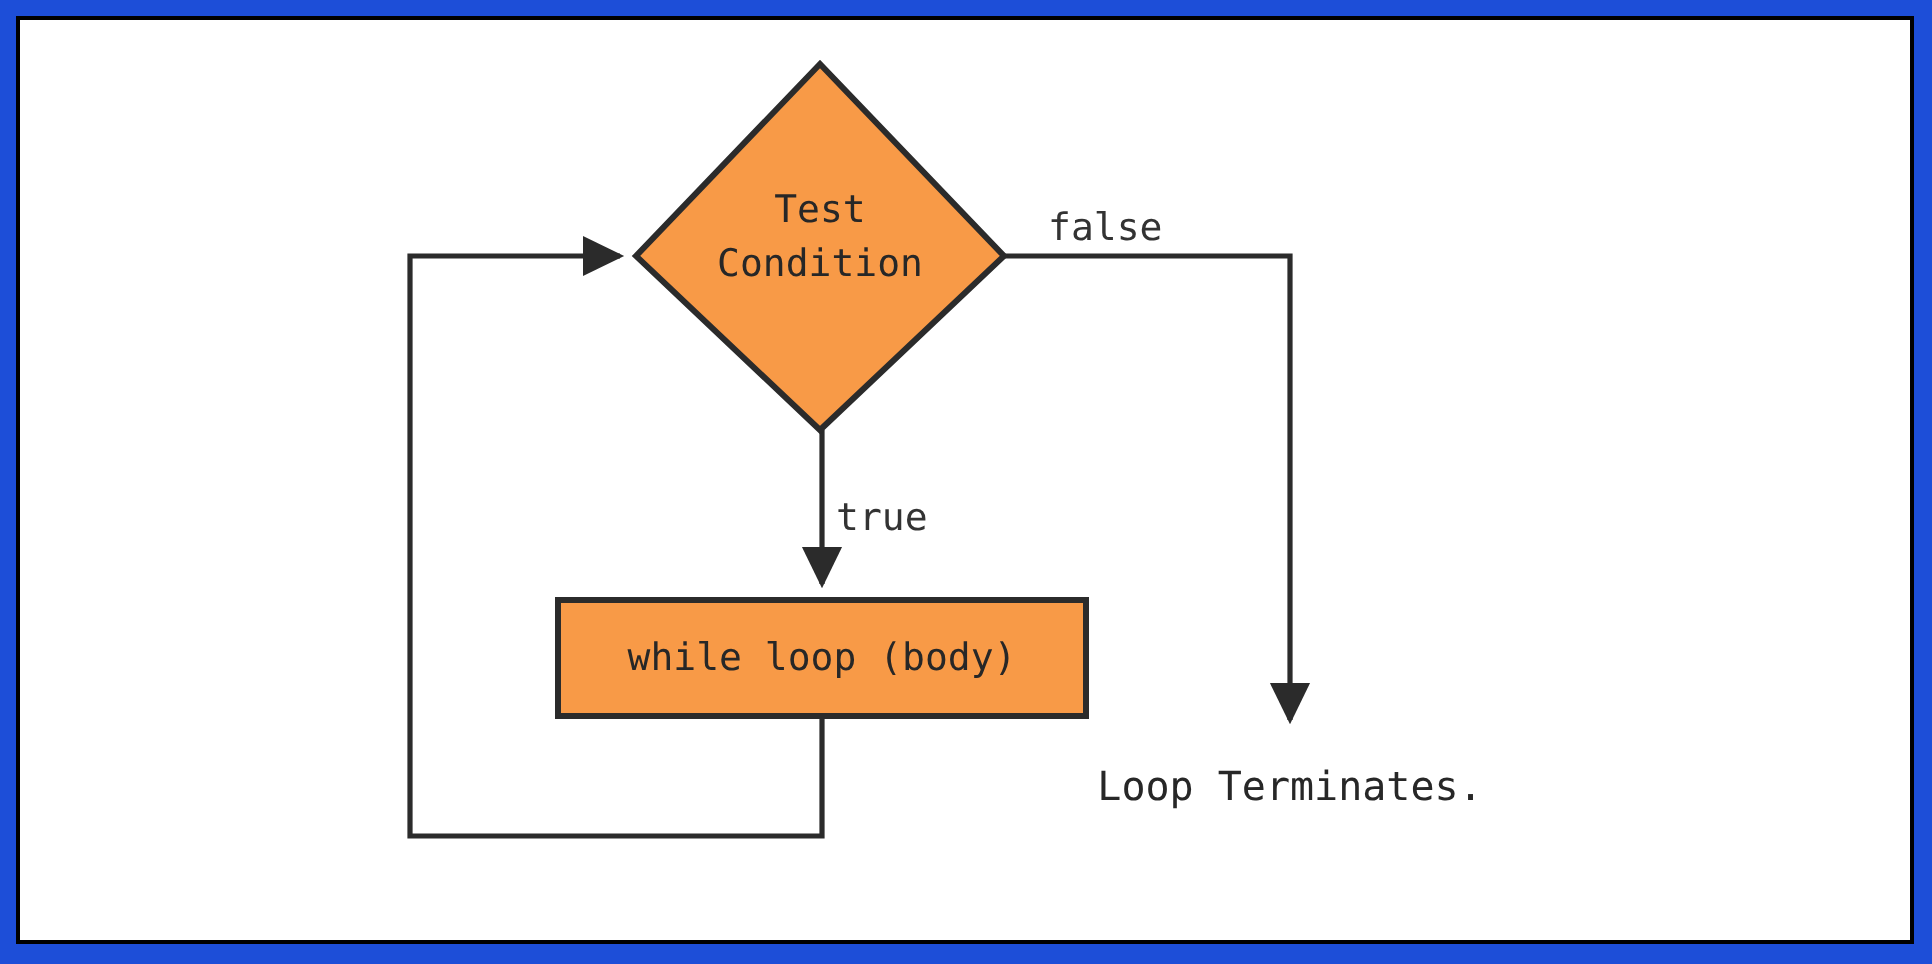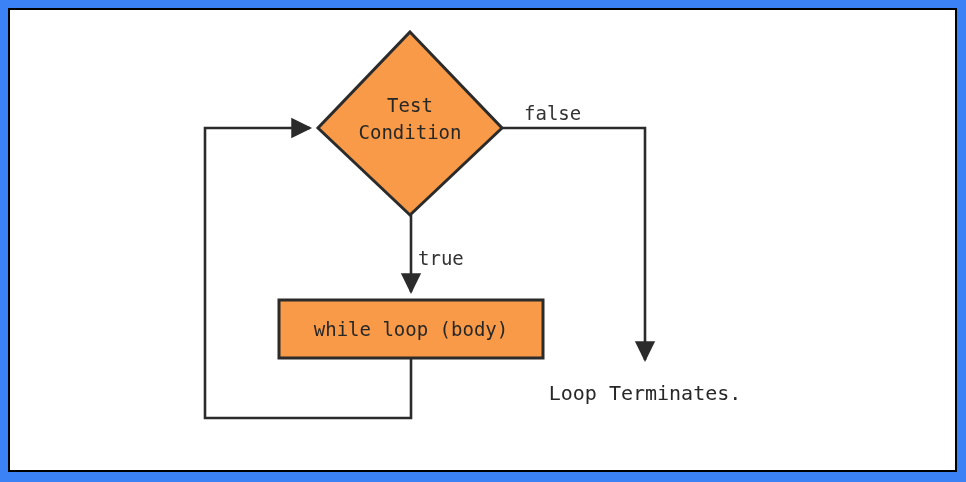--- a/index.html
+++ b/index.html
@@ -10,21 +10,21 @@
   body {
     width: 966px;
     height: 482px;
     font-family: "DejaVu Sans Mono", "Liberation Mono", monospace;
     overflow: hidden;
   }
   #canvas {
     position: relative;
     width: 966px;
     height: 482px;
-    background: #3b82f6;
+    background: #1d4ed8;
   }
   #frame {
     position: absolute;
     left: 8px;
     top: 8px;
     width: 949px;
     height: 464px;
     border: 2px solid #000000;
     box-sizing: border-box;
     background: #ffffff;

